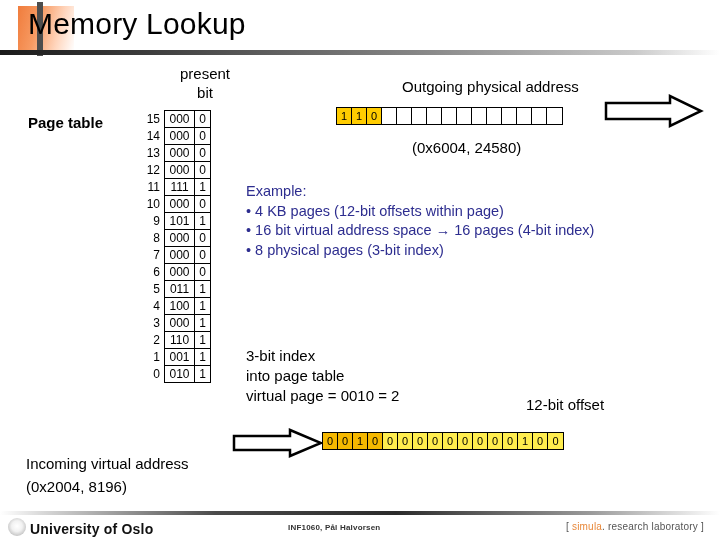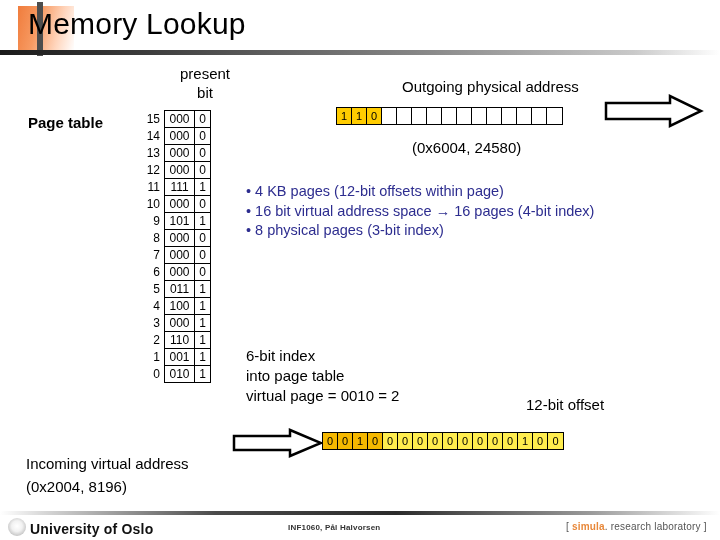--- a/index.html
+++ b/index.html
@@ -185,21 +185,21 @@
     color: #333;
     letter-spacing: 0.2px;
   }
   #footer-simula {
     position: absolute;
     left: 566px; top: 521px;
     font-size: 10px;
     color: #555;
     letter-spacing: 0.2px;
   }
-  #footer-simula .sim { color: #e8883a; font-weight: bold; }
+  #footer-simula .sim { color: #e8883a; font-weight: normal; }
 </style>
 </head>
 <body>
 
 <div id="title-deco"></div>
 <div id="title-bar-vert"></div>
 <div id="page-title">Memory Lookup</div>
 <div id="title-rule"></div>
 
 <div class="lbl" id="present-bit-label">
@@ -312,27 +312,28 @@
     <div class="bitcell"></div>
     <div class="bitcell"></div>
   </div>
 <div class="lbl" id="phys-addr-value">(0x6004, 24580)</div>
 
 <svg class="arrow-out" id="arrow-right-top" width="100" height="34" viewBox="0 0 100 34">
   <polygon points="2,9 66,9 66,2 97,17 66,32 66,25 2,25" fill="#ffffff" stroke="#000000" stroke-width="2.5"></polygon>
 </svg>
 
 <div id="example-block">
+  <div>Example:</div>
   <div><span class="bul">•&nbsp;</span><span>4 KB pages (12-bit offsets within page)</span></div>
   <div><span class="bul">•&nbsp;</span><span>16 bit virtual address space → 16 pages (4-bit index)</span></div>
   <div><span class="bul">•&nbsp;</span><span>8 physical pages (3-bit index)</span></div>
 </div>
 
 <div class="lbl" id="index-note">
-  <div>6-bit index</div>
+  <div>3-bit index</div>
   <div>into page table</div>
   <div>virtual page = 0010 = 2</div>
 </div>
 
 <div class="lbl" id="offset-note">12-bit offset</div>
 
 <div class="lbl" id="incoming-note">
   <div>Incoming virtual address</div>
   <div>(0x2004, 8196)</div>
 </div>

